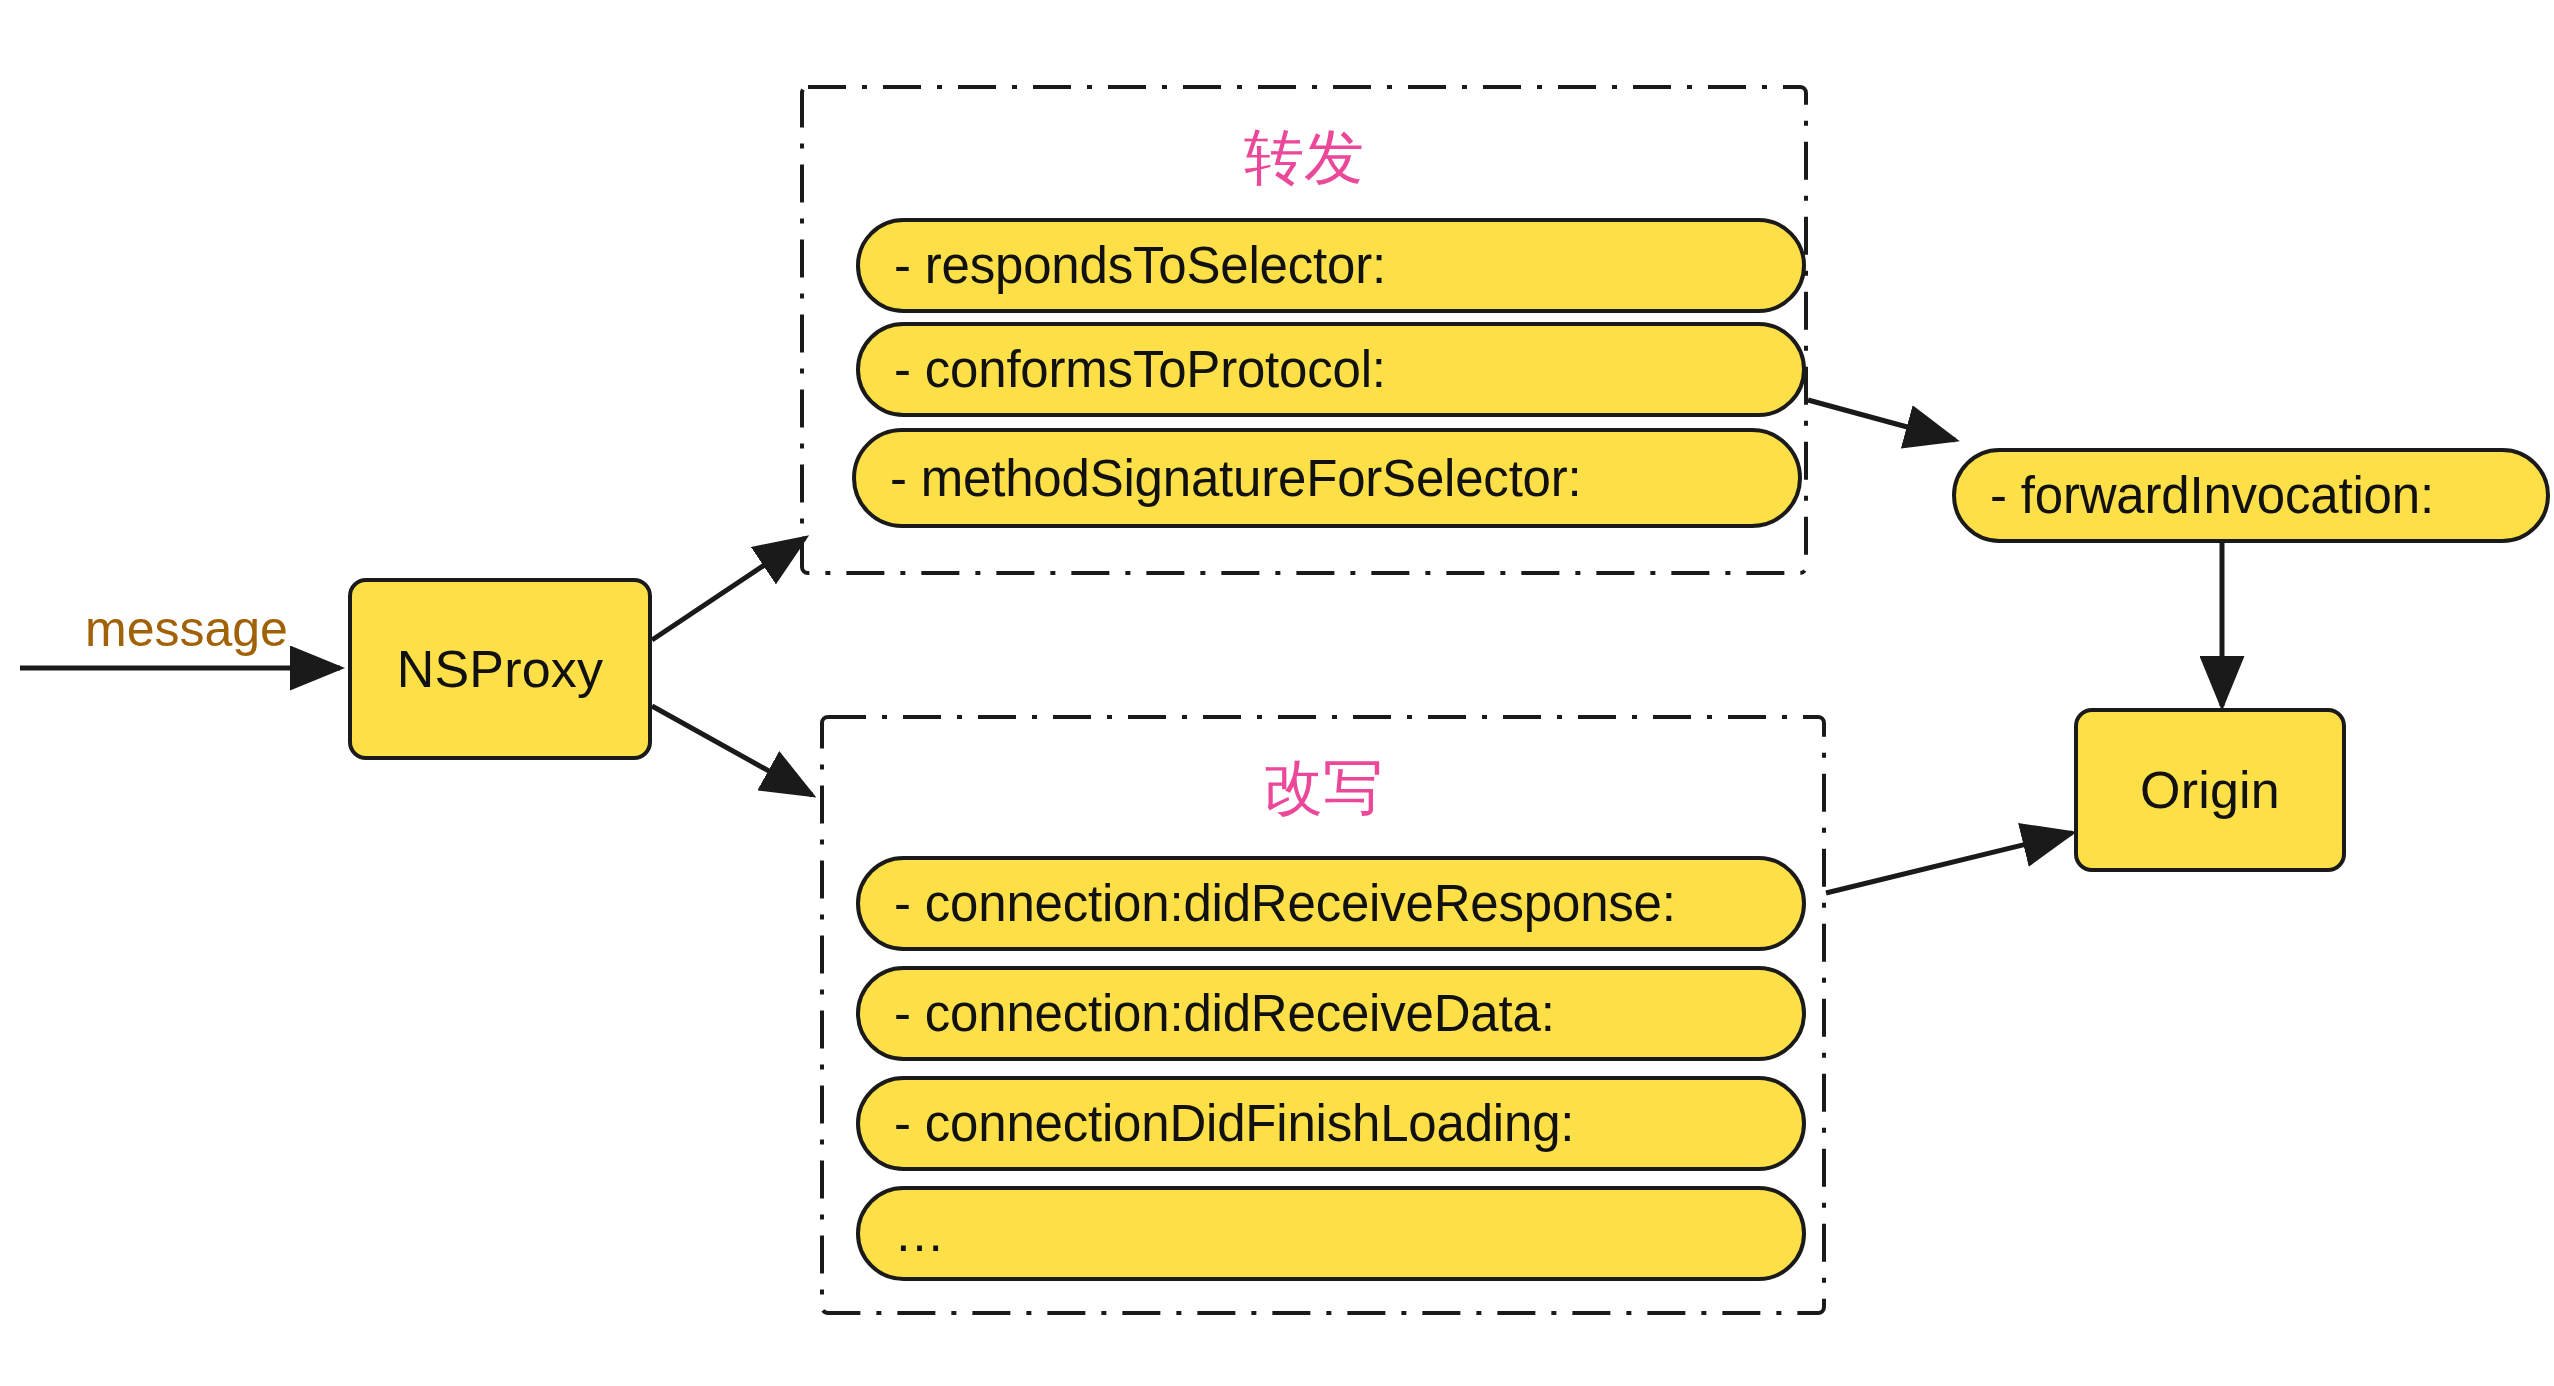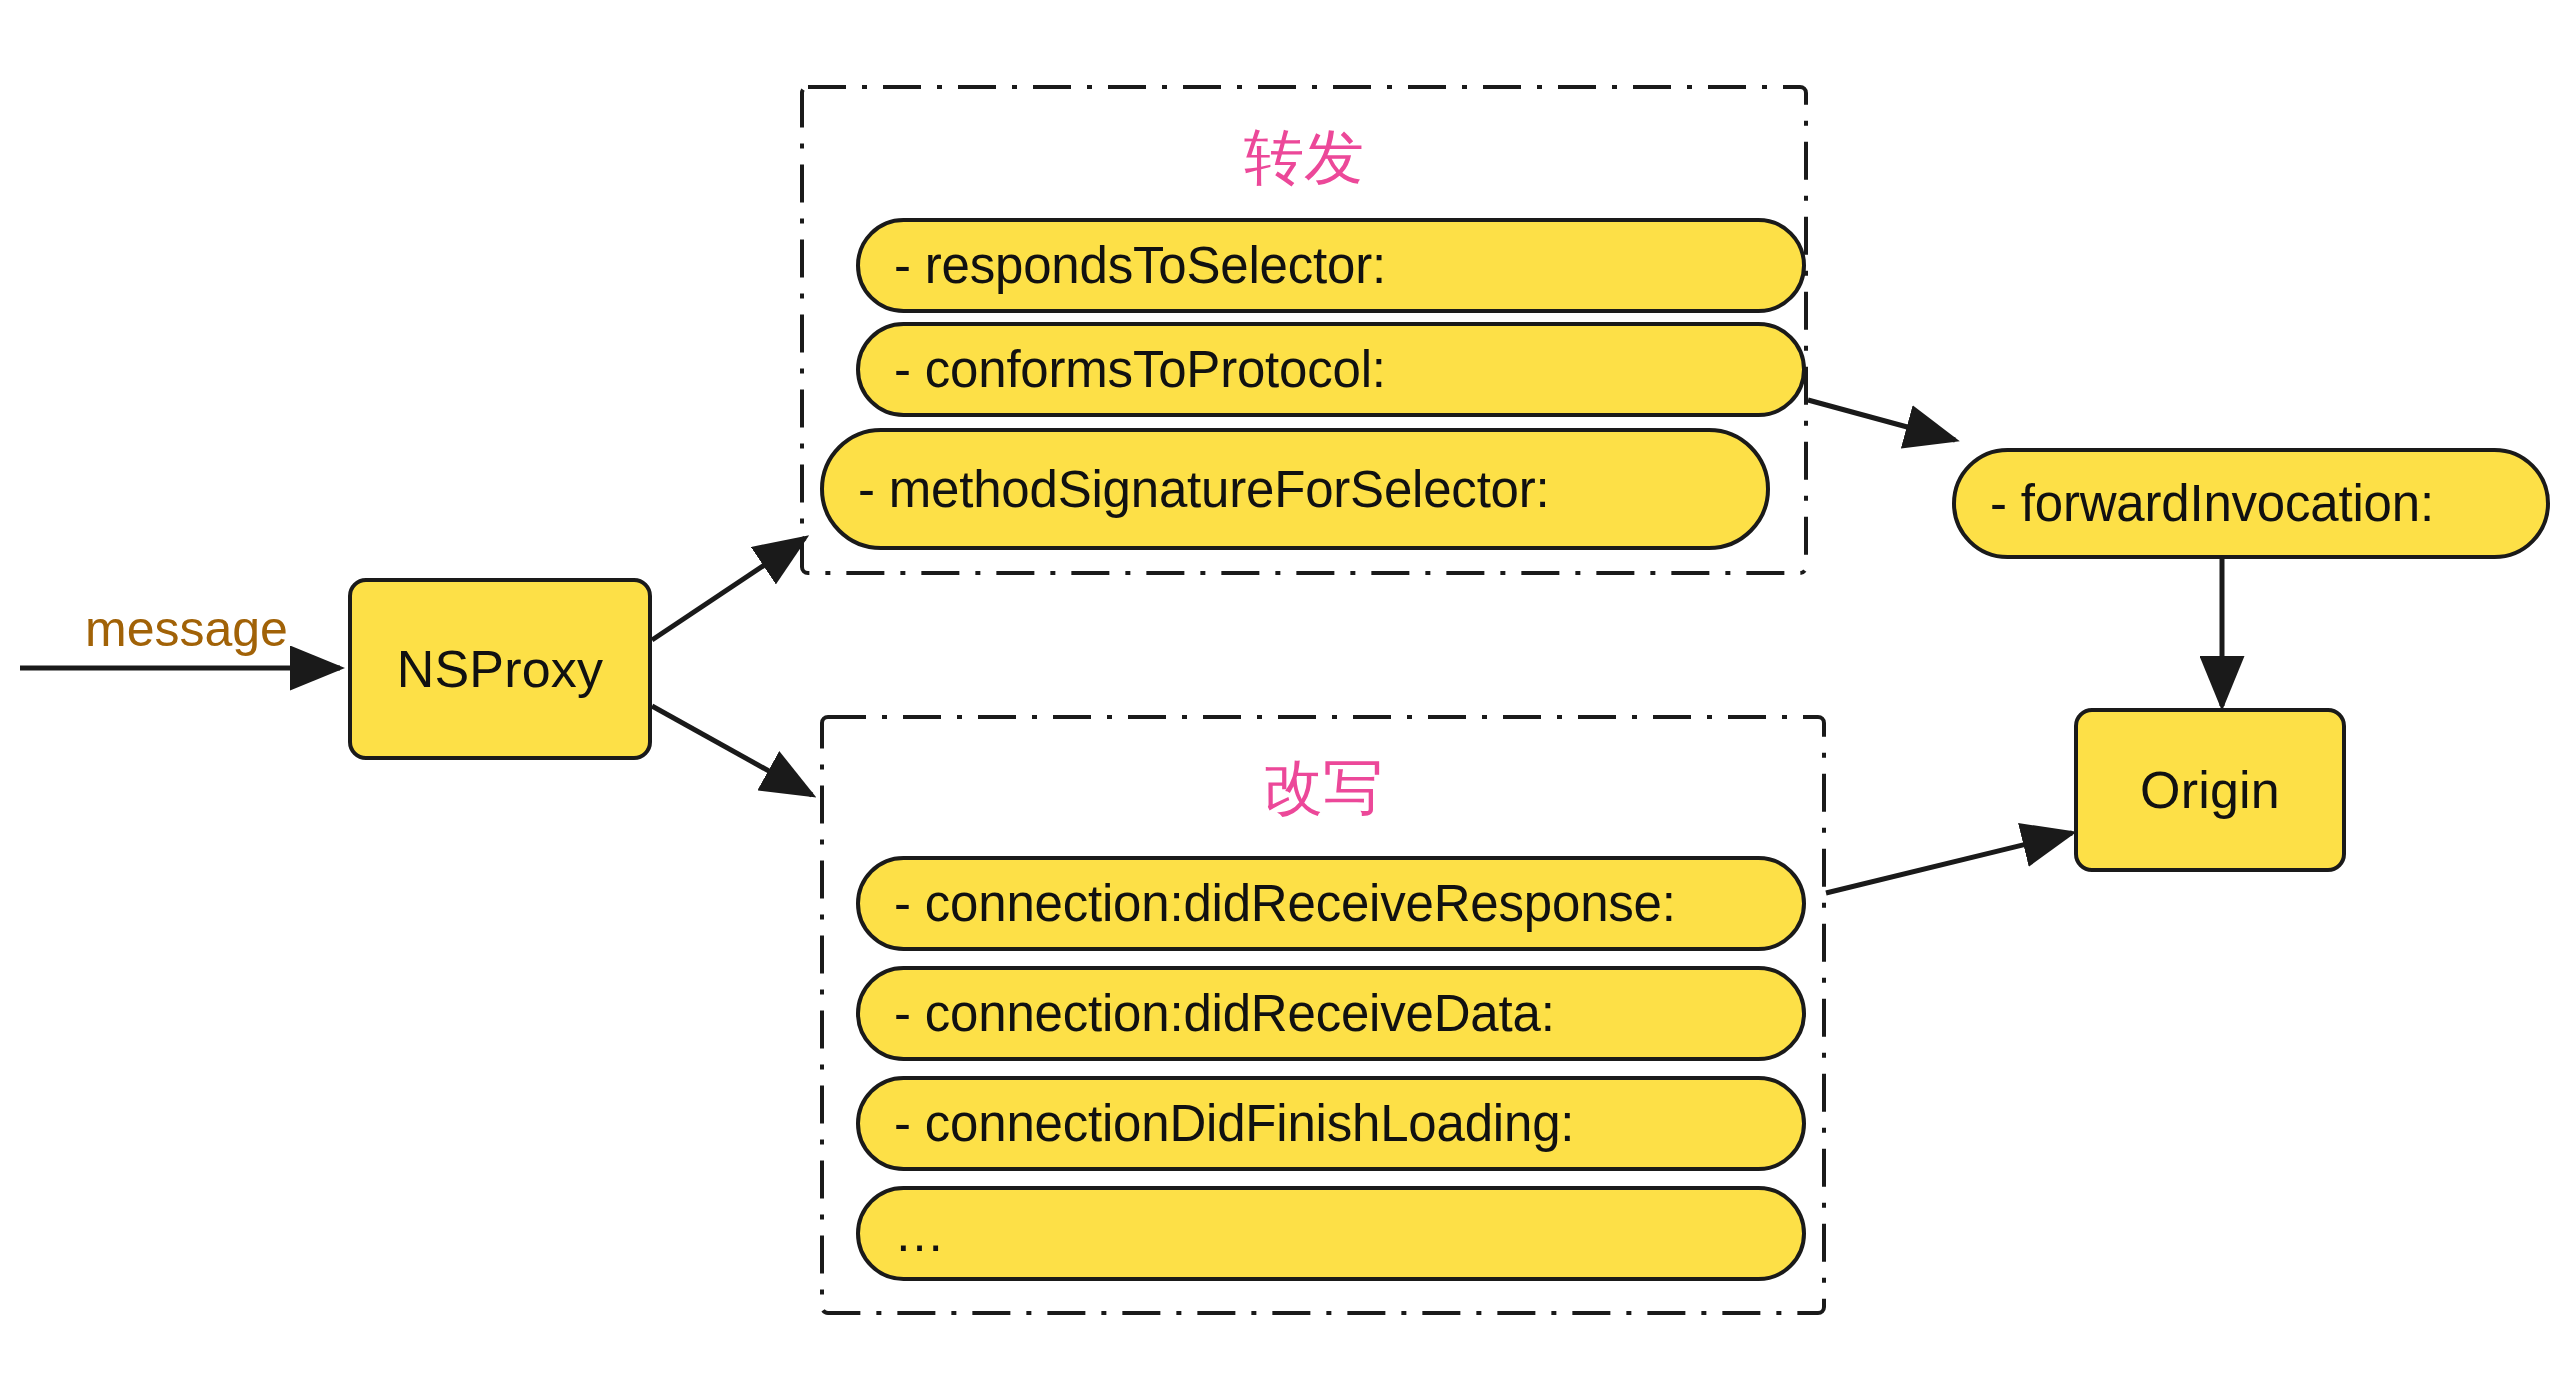--- a/index.html
+++ b/index.html
@@ -127,25 +127,25 @@
   <div class="group-title" style="left:800px; top:118px; width:1008px;">转发</div>
 
   <div class="node pill" style="left:856px; top:218px; width:950px; height:95px;">
     <span>- respondsToSelector:</span>
   </div>
 
   <div class="node pill" style="left:856px; top:322px; width:950px; height:95px;">
     <span>- conformsToProtocol:</span>
   </div>
 
-  <div class="node pill" style="left:820px; top:428px; width:950px; height:122px;">
+  <div class="node pill" style="left:852px; top:428px; width:950px; height:100px;">
     <span>- methodSignatureForSelector:</span>
   </div>
 
-  <div class="node pill" style="left:1952px; top:448px; width:598px; height:111px;">
+  <div class="node pill" style="left:1952px; top:448px; width:598px; height:95px;">
     <span>- forwardInvocation:</span>
   </div>
 
   <div class="node rect-node" style="left:2074px; top:708px; width:272px; height:164px;">
     <span>Origin</span>
   </div>
 
   <div class="group" style="left: 820px; top: 715px; width: 1006px; height: 600px; border: none;">
       <svg class="group-svg" width="1006" height="600" viewBox="0 0 1006 600">
         <rect x="2" y="2" width="1002" height="596" rx="6" fill="none" stroke="#1a1a1a" stroke-width="4" stroke-dasharray="38 16 5 16"></rect>

